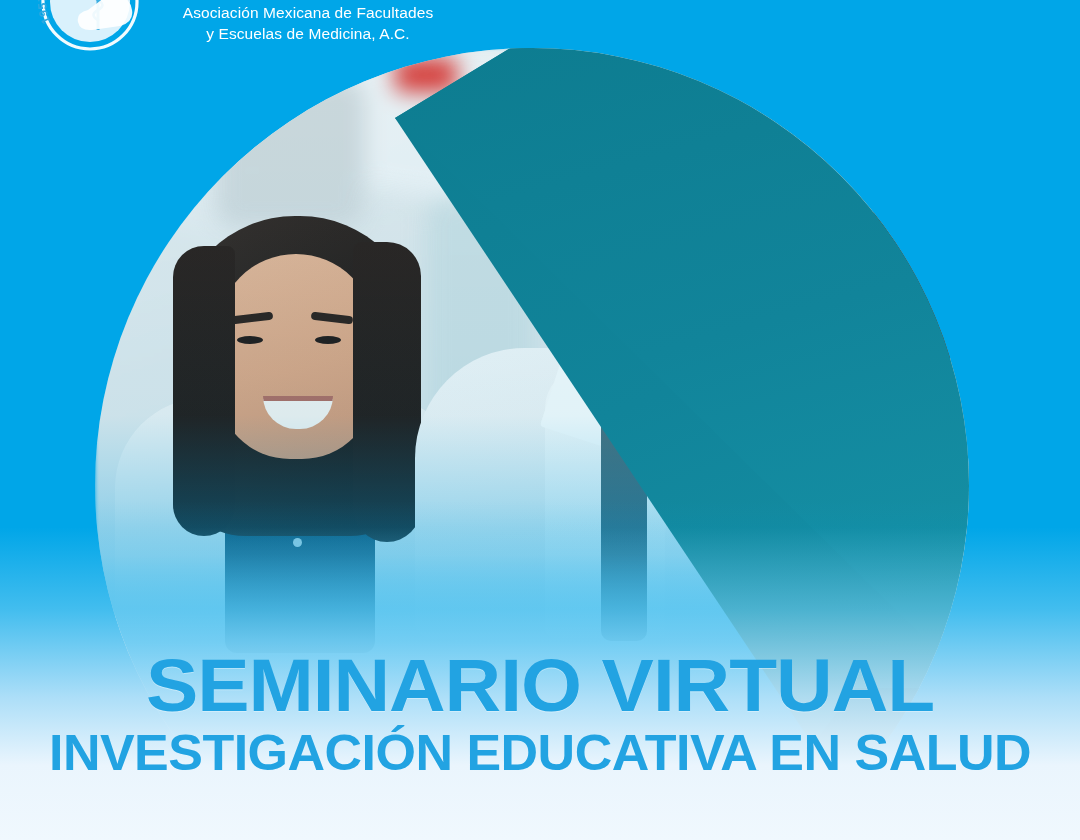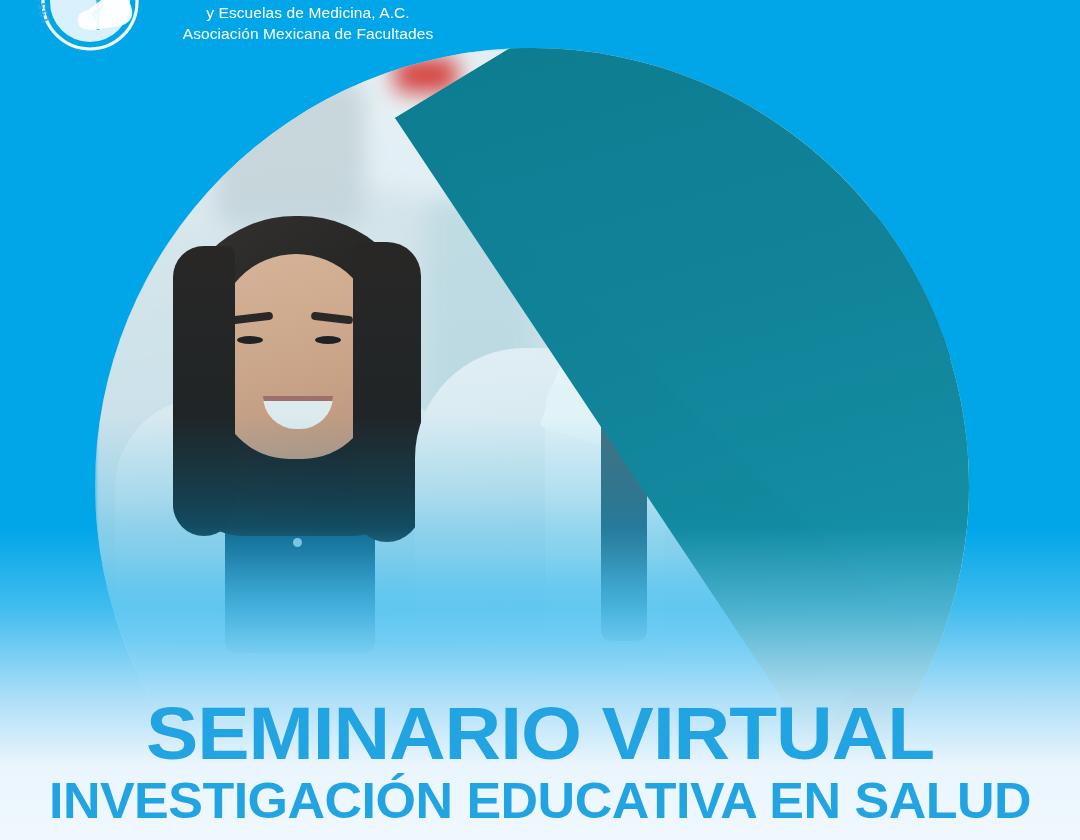--- a/index.html
+++ b/index.html
@@ -222,21 +222,21 @@
     text-align:center;
     font-size:15.5px;
     line-height:21px;
     letter-spacing:.1px;
     font-weight:400;
   }
   .org-name span{display:block;}
 
   
   .title-block{
-    position:absolute;left:0;top:696px;width:1080px;text-align:center;
+    position:absolute;left:0;top:648px;width:1080px;text-align:center;
   }
   .t-main{
     font-size:74px;
     font-weight:bold;
     color:#22A3E2;
     letter-spacing:-1px;
     line-height:76px;
     transform:scaleX(1.06);
     text-shadow:0 1px 0 rgba(255,255,255,.35);
     white-space:nowrap;
@@ -374,22 +374,22 @@
 
       <line x1="64" y1="26" x2="64" y2="84" stroke="#3BAEE2" stroke-width="3"></line>
       <path d="M64 34 q9 5 0 10 q-9 5 0 10 q9 5 0 10 q-9 5 0 10" fill="none" stroke="#3BAEE2" stroke-width="2.6" stroke-linecap="round"></path>
       <circle cx="64" cy="26" r="3.4" fill="#3BAEE2"></circle>
 
       <path d="M78 46 q18 4 20 18 q2 12 -12 16 l-28 4 q-12 1 -14 -8 q-2 -9 10 -12 z" fill="#ffffff" opacity="0.92"></path>
       <circle cx="86" cy="18" r="13" fill="#DCF0FB" opacity="0.9"></circle>
     </svg>
 
     <div class="org-name">
+      <span>Asociación Mexicana de Facultades</span>
       <span>y Escuelas de Medicina, A.C.</span>
-      <span>Asociación Mexicana de Facultades</span>
     </div>
   </div>
 
   <div class="title-block">
     <div class="t-main">SEMINARIO VIRTUAL</div>
     <div class="t-sub">INVESTIGACIÓN EDUCATIVA EN SALUD</div>
   </div>
 
 </div>
 

